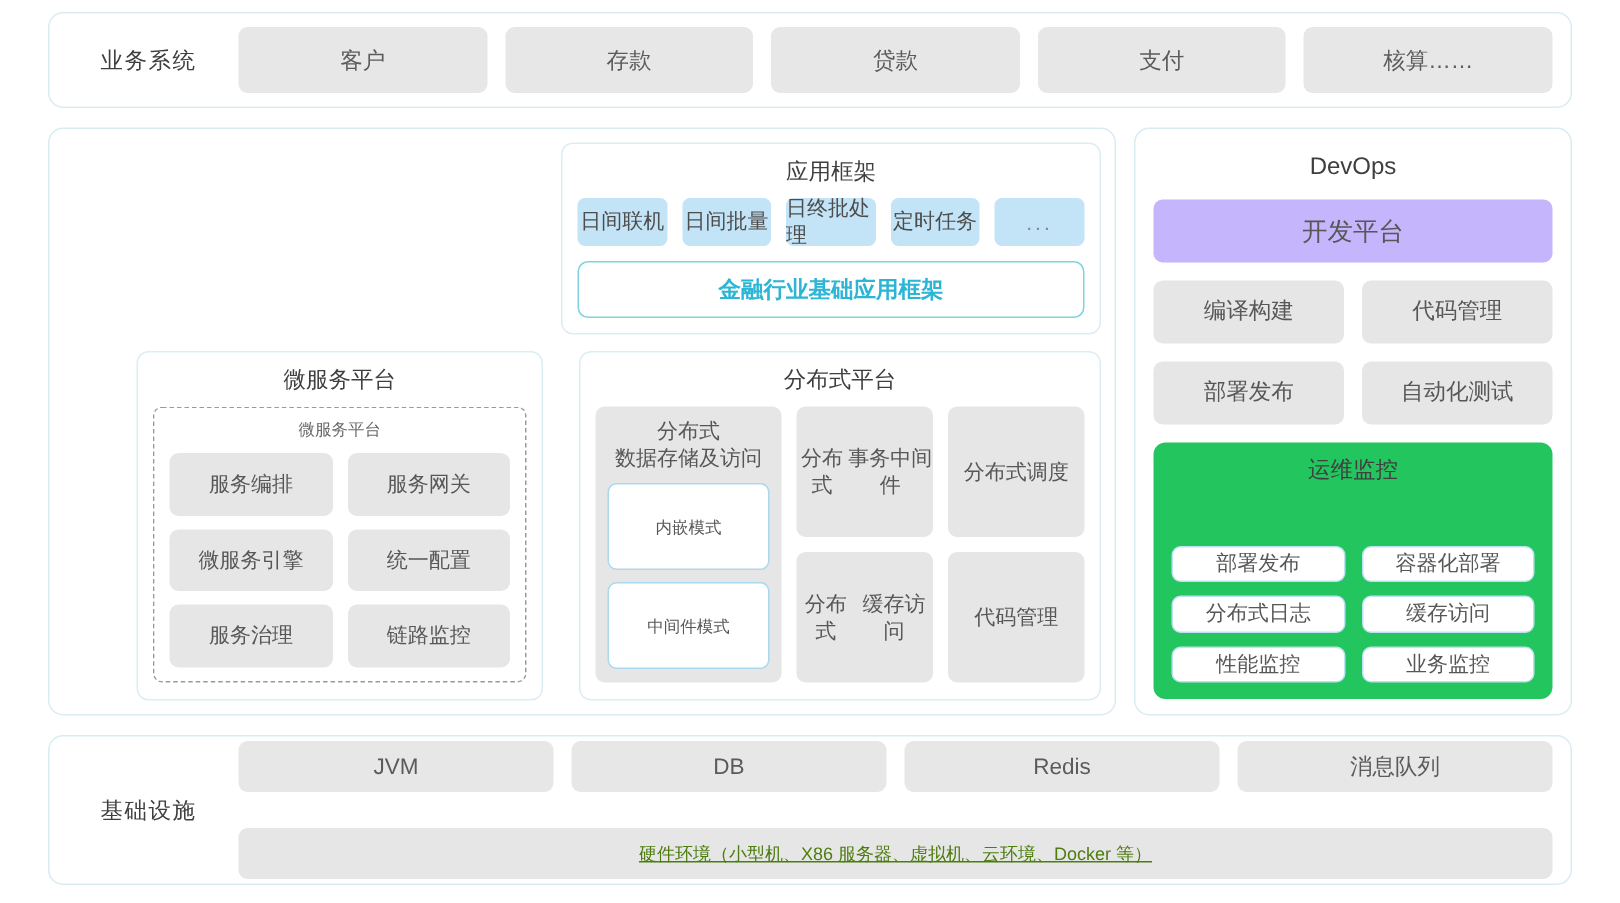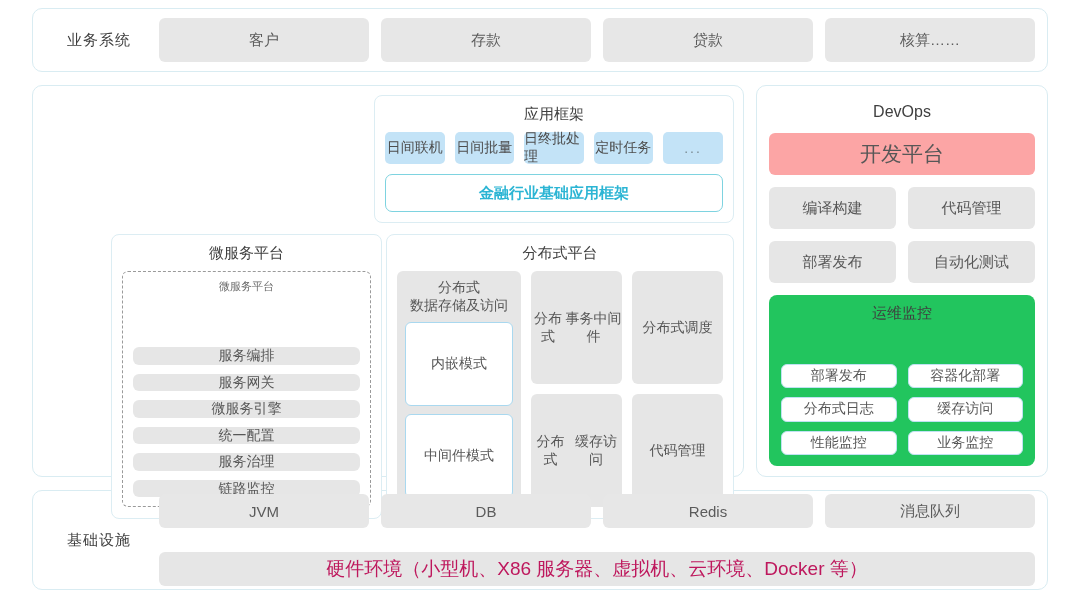--- a/index.html
+++ b/index.html
@@ -97,44 +97,43 @@
     border: 1px solid #7ed3e0;
     border-radius: 7px;
     background: #ffffff;
     display: flex; align-items: center; justify-content: center;
     font-size: 15px;
     font-weight: bold;
     color: #2cb5d4;
   }
 
   
-  .lower { display: flex; gap: 4px; flex: 1; }
+  .lower { display: flex; gap: 24px; flex: 1; }
   .micro { flex: 0 0 271px; display: flex; flex-direction: column; }
   .dist { flex: 1; display: flex; flex-direction: column; }
 
   .dashed-box {
     margin: 0 10px 11px;
     border: 1px dashed #9a9a9a;
     border-radius: 6px;
     flex: 1;
     padding: 0 10px 9px;
     display: flex; flex-direction: column;
   }
   .dashed-title {
     text-align: center;
     font-size: 11px;
     color: #6a6a6a;
     padding: 7px 0 8px;
   }
   .grid2 {
     flex: 1;
     display: grid;
-    grid-template-columns: 1fr;
+    grid-template-columns: 1fr 1fr;
     gap: 9px 10px;
-    margin-top: 45px;
   }
   .cell-grey {
     background: #e6e6e6;
     border-radius: 6px;
     display: flex; align-items: center; justify-content: center;
     text-align: center;
     font-size: 14px;
     color: #575757;
     line-height: 1.25;
   }
@@ -162,40 +161,40 @@
     color: #575757;
     line-height: 1.25;
     padding-bottom: 8px;
   }
   .mode-box {
     flex: 1;
     background: #ffffff;
     border: 1px solid #a9d8ef;
     border-radius: 6px;
     display: flex; align-items: center; justify-content: center;
-    font-size: 14px;
+    font-size: 11px;
     color: #575757;
     margin-bottom: 8px;
   }
   .mode-box:last-child { margin-bottom: 0; }
   .dist-col-b .cell-grey, .dist-col-c .cell-grey { flex: 1; }
 
   
   .devops-title {
     text-align: center;
     font-size: 16px;
     color: #3f3f3f;
     padding: 8px 0 12px;
   }
   .dev-wide {
     height: 42px;
-    background: #fca5a5;
-    border-radius: 6px;
-    display: flex; align-items: center; justify-content: center;
-    font-size: 21px; color: #575757;
+    background: #c4b5fd;
+    border-radius: 6px;
+    display: flex; align-items: center; justify-content: center;
+    font-size: 17px; color: #575757;
     margin-bottom: 12px;
   }
   .dev-grid {
     display: grid;
     grid-template-columns: 1fr 1fr;
     gap: 12px 12px;
     margin-bottom: 12px;
   }
   .dev-grid .cell-grey { height: 42px; font-size: 15px; }
 
@@ -237,35 +236,37 @@
     gap: 12px;
   }
   .infra-body { flex: 1; display: flex; flex-direction: column; gap: 24px; }
   .infra-row { display: flex; gap: 12px; }
   .infra-row .chip { height: 34px; font-size: 15px; }
   .infra-wide {
     height: 34px;
     background: #e6e6e6;
     border-radius: 6px;
     display: flex; align-items: center; justify-content: center;
-    font-size: 19px;
-    color: #be185d;
+    font-size: 12px;
+    color: #4d7c0f;
+    text-decoration: underline;
   }
 </style>
 </head>
 <body>
 
 <div class="page">
 
   <div class="panel biz-row">
     <div class="row-label">业务系统</div>
     <div class="biz-chips">
       <div class="chip">客户</div>
       <div class="chip">存款</div>
       <div class="chip">贷款</div>
+      <div class="chip">支付</div>
       <div class="chip">核算……</div>
     </div>
   </div>
 
   <div class="mid">
 
     <div class="panel mid-left">
 
       <div class="sub-panel appfw">
         <div class="sub-title">应用框架</div>

